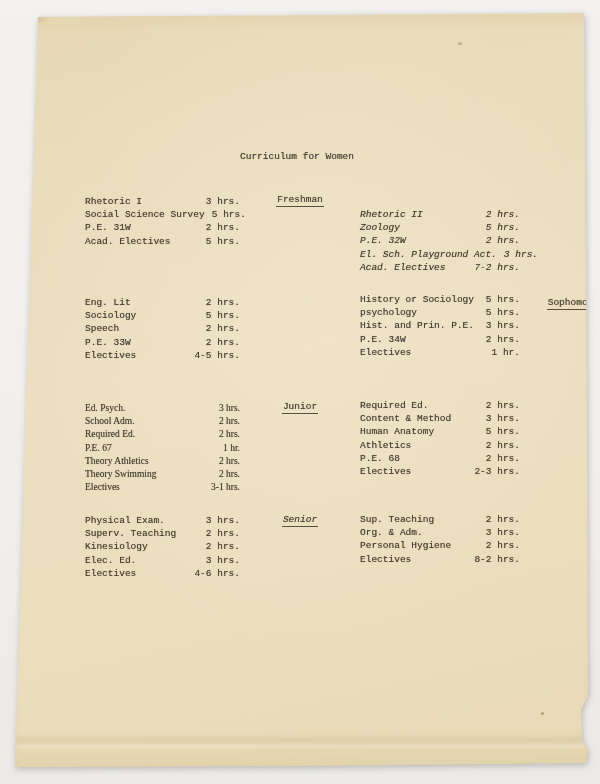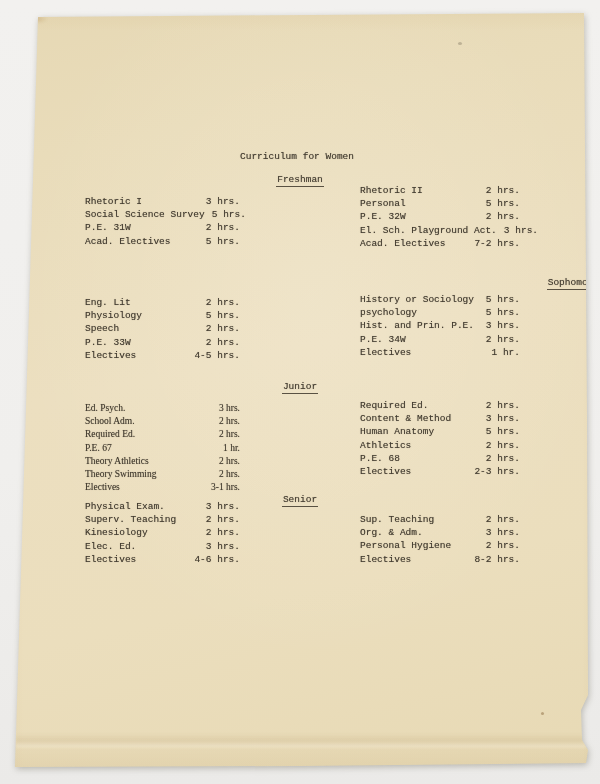--- a/index.html
+++ b/index.html
@@ -60,20 +60,21 @@
     text-align:center;
   }
   .sec{position:absolute;left:0;width:600px;}
   .sec-heading{
     position:absolute;left:0;width:600px;text-align:center;
   }
   .sec-heading span{
     display:inline-block;
     border-bottom:1px solid rgba(62,55,44,0.85);
     padding:0 1px 1px 1px;
+    margin-top:20px;
   }
   .col{position:absolute;}
   .col-left{left:85px;width:155px;}
   .col-right{left:360px;width:160px;}
   .row{
     display:flex;
     line-height:13.2px;
     width:100%;
   }
   .c-name{flex:0 0 auto;}
@@ -107,27 +108,27 @@
               </div>
               <div class="row type">
                 <span class="c-name">P.E. 31W</span>
                 <span class="c-hours">2 hrs.</span>
               </div>
               <div class="row type">
                 <span class="c-name">Acad. Electives</span>
                 <span class="c-hours">5 hrs.</span>
               </div>
             </div>
-    <div class="col col-right" style="top: 184px;">
+    <div class="col col-right" style="top: 208px; font-style: italic;">
               <div class="row type">
                 <span class="c-name">Rhetoric II</span>
                 <span class="c-hours">2 hrs.</span>
               </div>
               <div class="row type">
-                <span class="c-name">Personal</span>
+                <span class="c-name">Zoology</span>
                 <span class="c-hours">5 hrs.</span>
               </div>
               <div class="row type">
                 <span class="c-name">P.E. 32W</span>
                 <span class="c-hours">2 hrs.</span>
               </div>
               <div class="row type">
                 <span class="c-name">El. Sch. Playground Act.</span>
                 <span class="c-hours">3 hrs.</span>
               </div>
@@ -139,21 +140,21 @@
   </div>
 
   <div class="sec">
     <div class="sec-heading type" style="top: 277px; text-align: right;"><span>Sophomore</span></div>
     <div class="col col-left" style="top: 296px;">
               <div class="row type">
                 <span class="c-name">Eng. Lit</span>
                 <span class="c-hours">2 hrs.</span>
               </div>
               <div class="row type">
-                <span class="c-name">Physiology</span>
+                <span class="c-name">Sociology</span>
                 <span class="c-hours">5 hrs.</span>
               </div>
               <div class="row type">
                 <span class="c-name">Speech</span>
                 <span class="c-hours">2 hrs.</span>
               </div>
               <div class="row type">
                 <span class="c-name">P.E. 33W</span>
                 <span class="c-hours">2 hrs.</span>
               </div>
@@ -240,22 +241,22 @@
                 <span class="c-hours">2 hrs.</span>
               </div>
               <div class="row type">
                 <span class="c-name">Electives</span>
                 <span class="c-hours">2-3 hrs.</span>
               </div>
             </div>
   </div>
 
   <div class="sec">
-    <div class="sec-heading type" style="top: 494px;"><span>Senior</span></div>
-    <div class="col col-left" style="top: 500px;">
+    <div class="sec-heading type" style="top: 494px; font-style: italic;"><span>Senior</span></div>
+    <div class="col col-left" style="top: 514px;">
               <div class="row type">
                 <span class="c-name">Physical Exam.</span>
                 <span class="c-hours">3 hrs.</span>
               </div>
               <div class="row type">
                 <span class="c-name">Superv. Teaching</span>
                 <span class="c-hours">2 hrs.</span>
               </div>
               <div class="row type">
                 <span class="c-name">Kinesiology</span>

